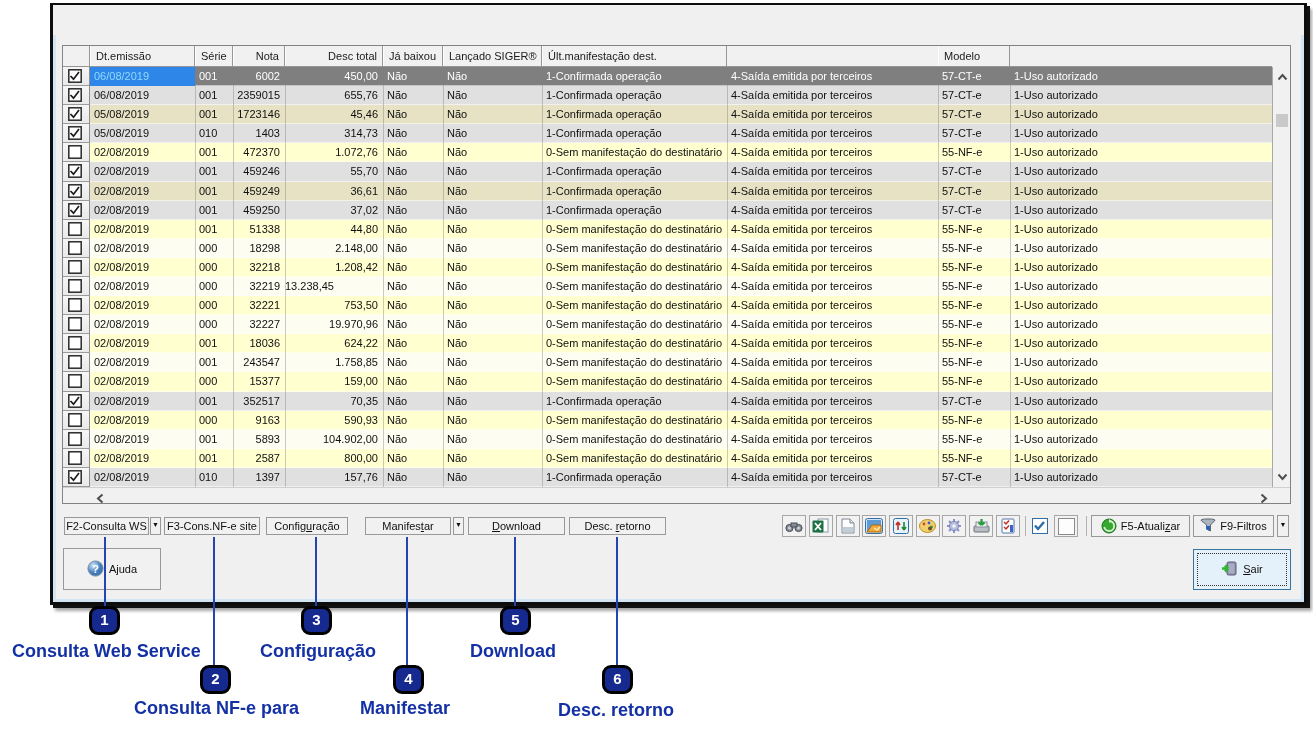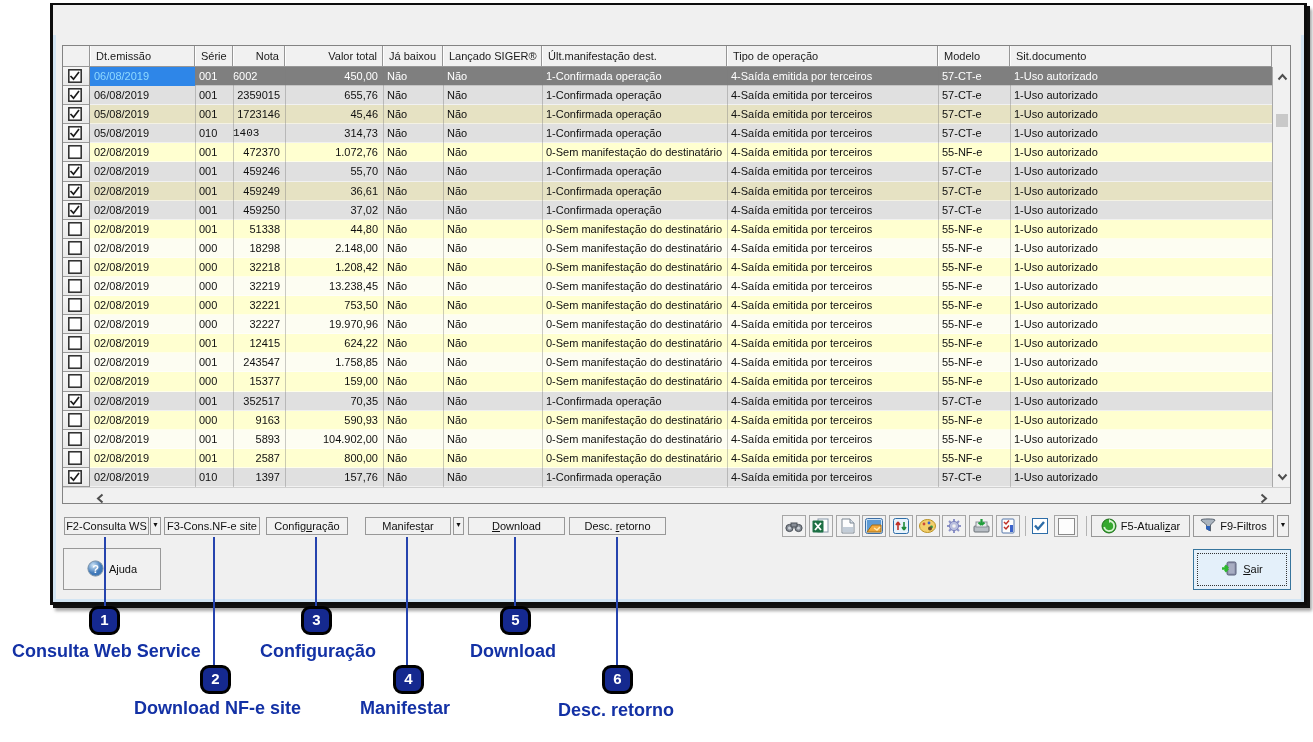--- a/index.html
+++ b/index.html
@@ -12,32 +12,30 @@
 </style></head><body>
 <div class="abs" style="left:50px;top:3px;width:1251px;height:597px;border:3px solid #0d0d0d;border-top-width:2px;background:#f0f0f0;box-shadow:3px 3px 0 #111, 5px 6px 3px rgba(0,0,0,0.35);">
 <div class="abs" style="left:0;top:30px;right:0;bottom:0;border-left:3px solid #d3e5f3;border-right:3px solid #d3e5f3;border-bottom:3px solid #d3e5f3;box-sizing:border-box;"></div>
 </div>
 <div class="abs" style="left:62px;top:45px;width:1229px;height:459px;border:1px solid #838383;background:#f1f1f1;box-sizing:border-box;"></div>
 <div class="abs" style="left:63px;top:46px;width:1209px;height:21px;background:#f1f1f1;border-bottom:1px solid #969696;box-sizing:border-box;font-size:11px;color:#1a1a1a;">
 <div style="position:absolute;left:0;top:0;width:27px;height:100%;border-right:1px solid #969696;box-sizing:border-box;background:#f1f1f1;"></div>
 <div style="position:absolute;left:27px;top:0;width:105px;height:100%;line-height:20px;text-align:left;padding-left:5px;border-right:1px solid #969696;border-left:1px solid #fdfdfd;box-sizing:border-box;overflow:hidden;white-space:nowrap;">Dt.emissão</div>
 <div style="position:absolute;left:132px;top:0;width:38px;height:100%;line-height:20px;text-align:left;padding-left:5px;border-right:1px solid #969696;border-left:1px solid #fdfdfd;box-sizing:border-box;overflow:hidden;white-space:nowrap;">Série</div>
 <div style="position:absolute;left:170px;top:0;width:52px;height:100%;line-height:20px;text-align:right;padding-right:5px;border-right:1px solid #969696;border-left:1px solid #fdfdfd;box-sizing:border-box;overflow:hidden;white-space:nowrap;">Nota</div>
-<div style="position:absolute;left:222px;top:0;width:98px;height:100%;line-height:20px;text-align:right;padding-right:5px;border-right:1px solid #969696;border-left:1px solid #fdfdfd;box-sizing:border-box;overflow:hidden;white-space:nowrap;">Valor total</div>
+<div style="position:absolute;left:222px;top:0;width:98px;height:100%;line-height:20px;text-align:right;padding-right:5px;border-right:1px solid #969696;border-left:1px solid #fdfdfd;box-sizing:border-box;overflow:hidden;white-space:nowrap;">Desc total</div>
 <div style="position:absolute;left:320px;top:0;width:60px;height:100%;line-height:20px;text-align:left;padding-left:5px;border-right:1px solid #969696;border-left:1px solid #fdfdfd;box-sizing:border-box;overflow:hidden;white-space:nowrap;">Já baixou</div>
 <div style="position:absolute;left:380px;top:0;width:99px;height:100%;line-height:20px;text-align:left;padding-left:5px;border-right:1px solid #969696;border-left:1px solid #fdfdfd;box-sizing:border-box;overflow:hidden;white-space:nowrap;">Lançado SIGER®</div>
 <div style="position:absolute;left:479px;top:0;width:185px;height:100%;line-height:20px;text-align:left;padding-left:5px;border-right:1px solid #969696;border-left:1px solid #fdfdfd;box-sizing:border-box;overflow:hidden;white-space:nowrap;">Últ.manifestação dest.</div>
-<div style="position:absolute;left:664px;top:0;width:211px;height:100%;line-height:20px;text-align:left;padding-left:5px;border-right:1px solid #969696;border-left:1px solid #fdfdfd;box-sizing:border-box;overflow:hidden;white-space:nowrap;">Tipo de operação</div>
 <div style="position:absolute;left:875px;top:0;width:72px;height:100%;line-height:20px;text-align:left;padding-left:5px;border-right:1px solid #969696;border-left:1px solid #fdfdfd;box-sizing:border-box;overflow:hidden;white-space:nowrap;">Modelo</div>
-<div style="position:absolute;left:947px;top:0;width:262px;height:100%;line-height:20px;text-align:left;padding-left:5px;border-right:1px solid #969696;border-left:1px solid #fdfdfd;box-sizing:border-box;overflow:hidden;white-space:nowrap;">Sit.documento</div>
 </div>
 <div class="abs" style="left:90px;top:67.00px;width:1182px;height:19.09px;background:#7f7f7f;color:#ffffff;font-size:11px;line-height:19.09px;box-shadow:inset 0 -1px rgba(255,255,255,0.55);">
 <div style="position:absolute;left:0px;top:0;width:105px;height:100%;overflow:hidden;white-space:nowrap;text-align:left;padding-left:4px;box-sizing:border-box;background:#2e86e8;color:#8fd9ff;">06/08/2019</div>
 <div style="position:absolute;left:105px;top:0;width:38px;height:100%;overflow:hidden;white-space:nowrap;text-align:left;padding-left:4px;box-sizing:border-box;">001</div>
-<div style="position:absolute;left:143px;top:0;width:52px;height:100%;overflow:hidden;white-space:nowrap;text-align:left;padding-right:5px;box-sizing:border-box;">6002</div>
+<div style="position:absolute;left:143px;top:0;width:52px;height:100%;overflow:hidden;white-space:nowrap;text-align:right;padding-right:5px;box-sizing:border-box;">6002</div>
 <div style="position:absolute;left:195px;top:0;width:98px;height:100%;overflow:hidden;white-space:nowrap;text-align:right;padding-right:5px;box-sizing:border-box;">450,00</div>
 <div style="position:absolute;left:293px;top:0;width:60px;height:100%;overflow:hidden;white-space:nowrap;text-align:left;padding-left:4px;box-sizing:border-box;">Não</div>
 <div style="position:absolute;left:353px;top:0;width:99px;height:100%;overflow:hidden;white-space:nowrap;text-align:left;padding-left:4px;box-sizing:border-box;">Não</div>
 <div style="position:absolute;left:452px;top:0;width:185px;height:100%;overflow:hidden;white-space:nowrap;text-align:left;padding-left:4px;box-sizing:border-box;">1-Confirmada operação</div>
 <div style="position:absolute;left:637px;top:0;width:211px;height:100%;overflow:hidden;white-space:nowrap;text-align:left;padding-left:4px;box-sizing:border-box;">4-Saída emitida por terceiros</div>
 <div style="position:absolute;left:848px;top:0;width:72px;height:100%;overflow:hidden;white-space:nowrap;text-align:left;padding-left:4px;box-sizing:border-box;">57-CT-e</div>
 <div style="position:absolute;left:920px;top:0;width:262px;height:100%;overflow:hidden;white-space:nowrap;text-align:left;padding-left:4px;box-sizing:border-box;">1-Uso autorizado</div>
 </div>
 <div class="abs" style="left:90px;top:86.09px;width:1182px;height:19.09px;background:#e0e0e0;color:#101010;font-size:11px;line-height:19.09px;box-shadow:inset 0 -1px rgba(255,255,255,0.55);">
 <div style="position:absolute;left:0px;top:0;width:105px;height:100%;overflow:hidden;white-space:nowrap;text-align:left;padding-left:4px;box-sizing:border-box;">06/08/2019</div>
@@ -59,21 +57,21 @@
 <div style="position:absolute;left:293px;top:0;width:60px;height:100%;overflow:hidden;white-space:nowrap;text-align:left;padding-left:4px;box-sizing:border-box;">Não</div>
 <div style="position:absolute;left:353px;top:0;width:99px;height:100%;overflow:hidden;white-space:nowrap;text-align:left;padding-left:4px;box-sizing:border-box;">Não</div>
 <div style="position:absolute;left:452px;top:0;width:185px;height:100%;overflow:hidden;white-space:nowrap;text-align:left;padding-left:4px;box-sizing:border-box;">1-Confirmada operação</div>
 <div style="position:absolute;left:637px;top:0;width:211px;height:100%;overflow:hidden;white-space:nowrap;text-align:left;padding-left:4px;box-sizing:border-box;">4-Saída emitida por terceiros</div>
 <div style="position:absolute;left:848px;top:0;width:72px;height:100%;overflow:hidden;white-space:nowrap;text-align:left;padding-left:4px;box-sizing:border-box;">57-CT-e</div>
 <div style="position:absolute;left:920px;top:0;width:262px;height:100%;overflow:hidden;white-space:nowrap;text-align:left;padding-left:4px;box-sizing:border-box;">1-Uso autorizado</div>
 </div>
 <div class="abs" style="left:90px;top:124.27px;width:1182px;height:19.09px;background:#e0e0e0;color:#101010;font-size:11px;line-height:19.09px;box-shadow:inset 0 -1px rgba(255,255,255,0.55);">
 <div style="position:absolute;left:0px;top:0;width:105px;height:100%;overflow:hidden;white-space:nowrap;text-align:left;padding-left:4px;box-sizing:border-box;">05/08/2019</div>
 <div style="position:absolute;left:105px;top:0;width:38px;height:100%;overflow:hidden;white-space:nowrap;text-align:left;padding-left:4px;box-sizing:border-box;">010</div>
-<div style="position:absolute;left:143px;top:0;width:52px;height:100%;overflow:hidden;white-space:nowrap;text-align:left;padding-right:5px;box-sizing:border-box;font-family:Liberation Mono, monospace;">1403</div>
+<div style="position:absolute;left:143px;top:0;width:52px;height:100%;overflow:hidden;white-space:nowrap;text-align:right;padding-right:5px;box-sizing:border-box;">1403</div>
 <div style="position:absolute;left:195px;top:0;width:98px;height:100%;overflow:hidden;white-space:nowrap;text-align:right;padding-right:5px;box-sizing:border-box;">314,73</div>
 <div style="position:absolute;left:293px;top:0;width:60px;height:100%;overflow:hidden;white-space:nowrap;text-align:left;padding-left:4px;box-sizing:border-box;">Não</div>
 <div style="position:absolute;left:353px;top:0;width:99px;height:100%;overflow:hidden;white-space:nowrap;text-align:left;padding-left:4px;box-sizing:border-box;">Não</div>
 <div style="position:absolute;left:452px;top:0;width:185px;height:100%;overflow:hidden;white-space:nowrap;text-align:left;padding-left:4px;box-sizing:border-box;">1-Confirmada operação</div>
 <div style="position:absolute;left:637px;top:0;width:211px;height:100%;overflow:hidden;white-space:nowrap;text-align:left;padding-left:4px;box-sizing:border-box;">4-Saída emitida por terceiros</div>
 <div style="position:absolute;left:848px;top:0;width:72px;height:100%;overflow:hidden;white-space:nowrap;text-align:left;padding-left:4px;box-sizing:border-box;">57-CT-e</div>
 <div style="position:absolute;left:920px;top:0;width:262px;height:100%;overflow:hidden;white-space:nowrap;text-align:left;padding-left:4px;box-sizing:border-box;">1-Uso autorizado</div>
 </div>
 <div class="abs" style="left:90px;top:143.36px;width:1182px;height:19.09px;background:#ffffd0;color:#101010;font-size:11px;line-height:19.09px;box-shadow:inset 0 -1px rgba(255,255,255,0.55);">
 <div style="position:absolute;left:0px;top:0;width:105px;height:100%;overflow:hidden;white-space:nowrap;text-align:left;padding-left:4px;box-sizing:border-box;">02/08/2019</div>
@@ -156,21 +154,21 @@
 <div style="position:absolute;left:353px;top:0;width:99px;height:100%;overflow:hidden;white-space:nowrap;text-align:left;padding-left:4px;box-sizing:border-box;">Não</div>
 <div style="position:absolute;left:452px;top:0;width:185px;height:100%;overflow:hidden;white-space:nowrap;text-align:left;padding-left:4px;box-sizing:border-box;">0-Sem manifestação do destinatário</div>
 <div style="position:absolute;left:637px;top:0;width:211px;height:100%;overflow:hidden;white-space:nowrap;text-align:left;padding-left:4px;box-sizing:border-box;">4-Saída emitida por terceiros</div>
 <div style="position:absolute;left:848px;top:0;width:72px;height:100%;overflow:hidden;white-space:nowrap;text-align:left;padding-left:4px;box-sizing:border-box;">55-NF-e</div>
 <div style="position:absolute;left:920px;top:0;width:262px;height:100%;overflow:hidden;white-space:nowrap;text-align:left;padding-left:4px;box-sizing:border-box;">1-Uso autorizado</div>
 </div>
 <div class="abs" style="left:90px;top:277.00px;width:1182px;height:19.09px;background:#fdfdf2;color:#101010;font-size:11px;line-height:19.09px;box-shadow:inset 0 -1px rgba(255,255,255,0.55);">
 <div style="position:absolute;left:0px;top:0;width:105px;height:100%;overflow:hidden;white-space:nowrap;text-align:left;padding-left:4px;box-sizing:border-box;">02/08/2019</div>
 <div style="position:absolute;left:105px;top:0;width:38px;height:100%;overflow:hidden;white-space:nowrap;text-align:left;padding-left:4px;box-sizing:border-box;">000</div>
 <div style="position:absolute;left:143px;top:0;width:52px;height:100%;overflow:hidden;white-space:nowrap;text-align:right;padding-right:5px;box-sizing:border-box;">32219</div>
-<div style="position:absolute;left:195px;top:0;width:98px;height:100%;overflow:hidden;white-space:nowrap;text-align:right;padding-right:5px;box-sizing:border-box;">13.238,45</div>
+<div style="position:absolute;left:195px;top:0;width:98px;height:100%;overflow:hidden;white-space:nowrap;padding-right:5px;box-sizing:border-box;">13.238,45</div>
 <div style="position:absolute;left:293px;top:0;width:60px;height:100%;overflow:hidden;white-space:nowrap;text-align:left;padding-left:4px;box-sizing:border-box;">Não</div>
 <div style="position:absolute;left:353px;top:0;width:99px;height:100%;overflow:hidden;white-space:nowrap;text-align:left;padding-left:4px;box-sizing:border-box;">Não</div>
 <div style="position:absolute;left:452px;top:0;width:185px;height:100%;overflow:hidden;white-space:nowrap;text-align:left;padding-left:4px;box-sizing:border-box;">0-Sem manifestação do destinatário</div>
 <div style="position:absolute;left:637px;top:0;width:211px;height:100%;overflow:hidden;white-space:nowrap;text-align:left;padding-left:4px;box-sizing:border-box;">4-Saída emitida por terceiros</div>
 <div style="position:absolute;left:848px;top:0;width:72px;height:100%;overflow:hidden;white-space:nowrap;text-align:left;padding-left:4px;box-sizing:border-box;">55-NF-e</div>
 <div style="position:absolute;left:920px;top:0;width:262px;height:100%;overflow:hidden;white-space:nowrap;text-align:left;padding-left:4px;box-sizing:border-box;">1-Uso autorizado</div>
 </div>
 <div class="abs" style="left:90px;top:296.09px;width:1182px;height:19.09px;background:#ffffd0;color:#101010;font-size:11px;line-height:19.09px;box-shadow:inset 0 -1px rgba(255,255,255,0.55);">
 <div style="position:absolute;left:0px;top:0;width:105px;height:100%;overflow:hidden;white-space:nowrap;text-align:left;padding-left:4px;box-sizing:border-box;">02/08/2019</div>
 <div style="position:absolute;left:105px;top:0;width:38px;height:100%;overflow:hidden;white-space:nowrap;text-align:left;padding-left:4px;box-sizing:border-box;">000</div>
@@ -191,21 +189,21 @@
 <div style="position:absolute;left:293px;top:0;width:60px;height:100%;overflow:hidden;white-space:nowrap;text-align:left;padding-left:4px;box-sizing:border-box;">Não</div>
 <div style="position:absolute;left:353px;top:0;width:99px;height:100%;overflow:hidden;white-space:nowrap;text-align:left;padding-left:4px;box-sizing:border-box;">Não</div>
 <div style="position:absolute;left:452px;top:0;width:185px;height:100%;overflow:hidden;white-space:nowrap;text-align:left;padding-left:4px;box-sizing:border-box;">0-Sem manifestação do destinatário</div>
 <div style="position:absolute;left:637px;top:0;width:211px;height:100%;overflow:hidden;white-space:nowrap;text-align:left;padding-left:4px;box-sizing:border-box;">4-Saída emitida por terceiros</div>
 <div style="position:absolute;left:848px;top:0;width:72px;height:100%;overflow:hidden;white-space:nowrap;text-align:left;padding-left:4px;box-sizing:border-box;">55-NF-e</div>
 <div style="position:absolute;left:920px;top:0;width:262px;height:100%;overflow:hidden;white-space:nowrap;text-align:left;padding-left:4px;box-sizing:border-box;">1-Uso autorizado</div>
 </div>
 <div class="abs" style="left:90px;top:334.27px;width:1182px;height:19.09px;background:#ffffd0;color:#101010;font-size:11px;line-height:19.09px;box-shadow:inset 0 -1px rgba(255,255,255,0.55);">
 <div style="position:absolute;left:0px;top:0;width:105px;height:100%;overflow:hidden;white-space:nowrap;text-align:left;padding-left:4px;box-sizing:border-box;">02/08/2019</div>
 <div style="position:absolute;left:105px;top:0;width:38px;height:100%;overflow:hidden;white-space:nowrap;text-align:left;padding-left:4px;box-sizing:border-box;">001</div>
-<div style="position:absolute;left:143px;top:0;width:52px;height:100%;overflow:hidden;white-space:nowrap;text-align:right;padding-right:5px;box-sizing:border-box;">12415</div>
+<div style="position:absolute;left:143px;top:0;width:52px;height:100%;overflow:hidden;white-space:nowrap;text-align:right;padding-right:5px;box-sizing:border-box;">18036</div>
 <div style="position:absolute;left:195px;top:0;width:98px;height:100%;overflow:hidden;white-space:nowrap;text-align:right;padding-right:5px;box-sizing:border-box;">624,22</div>
 <div style="position:absolute;left:293px;top:0;width:60px;height:100%;overflow:hidden;white-space:nowrap;text-align:left;padding-left:4px;box-sizing:border-box;">Não</div>
 <div style="position:absolute;left:353px;top:0;width:99px;height:100%;overflow:hidden;white-space:nowrap;text-align:left;padding-left:4px;box-sizing:border-box;">Não</div>
 <div style="position:absolute;left:452px;top:0;width:185px;height:100%;overflow:hidden;white-space:nowrap;text-align:left;padding-left:4px;box-sizing:border-box;">0-Sem manifestação do destinatário</div>
 <div style="position:absolute;left:637px;top:0;width:211px;height:100%;overflow:hidden;white-space:nowrap;text-align:left;padding-left:4px;box-sizing:border-box;">4-Saída emitida por terceiros</div>
 <div style="position:absolute;left:848px;top:0;width:72px;height:100%;overflow:hidden;white-space:nowrap;text-align:left;padding-left:4px;box-sizing:border-box;">55-NF-e</div>
 <div style="position:absolute;left:920px;top:0;width:262px;height:100%;overflow:hidden;white-space:nowrap;text-align:left;padding-left:4px;box-sizing:border-box;">1-Uso autorizado</div>
 </div>
 <div class="abs" style="left:90px;top:353.36px;width:1182px;height:19.09px;background:#fdfdf2;color:#101010;font-size:11px;line-height:19.09px;box-shadow:inset 0 -1px rgba(255,255,255,0.55);">
 <div style="position:absolute;left:0px;top:0;width:105px;height:100%;overflow:hidden;white-space:nowrap;text-align:left;padding-left:4px;box-sizing:border-box;">02/08/2019</div>
@@ -564,16 +562,16 @@
 <div class="cline" style="left:406px;top:537px;height:129px;"></div>
 <div class="cline" style="left:514px;top:537px;height:71px;"></div>
 <div class="cline" style="left:616px;top:537px;height:129px;"></div>
 <div class="badge" style="left:89px;top:606px;z-index:31;">1</div>
 <div class="badge" style="left:200px;top:665px;z-index:31;">2</div>
 <div class="badge" style="left:301px;top:606px;z-index:31;">3</div>
 <div class="badge" style="left:393px;top:665px;z-index:31;">4</div>
 <div class="badge" style="left:500px;top:606px;z-index:31;">5</div>
 <div class="badge" style="left:602px;top:665px;z-index:31;">6</div>
 <div class="clabel" style="left:12px;top:641px;">Consulta Web Service</div>
-<div class="clabel" style="left:134px;top:698px;">Download NF-e site</div>
+<div class="clabel" style="left:134px;top:698px;">Consulta NF-e para</div>
 <div class="clabel" style="left:260px;top:641px;">Configuração</div>
 <div class="clabel" style="left:360px;top:698px;">Manifestar</div>
 <div class="clabel" style="left:470px;top:641px;">Download</div>
 <div class="clabel" style="left:558px;top:700px;">Desc. retorno</div>
 </body></html>

